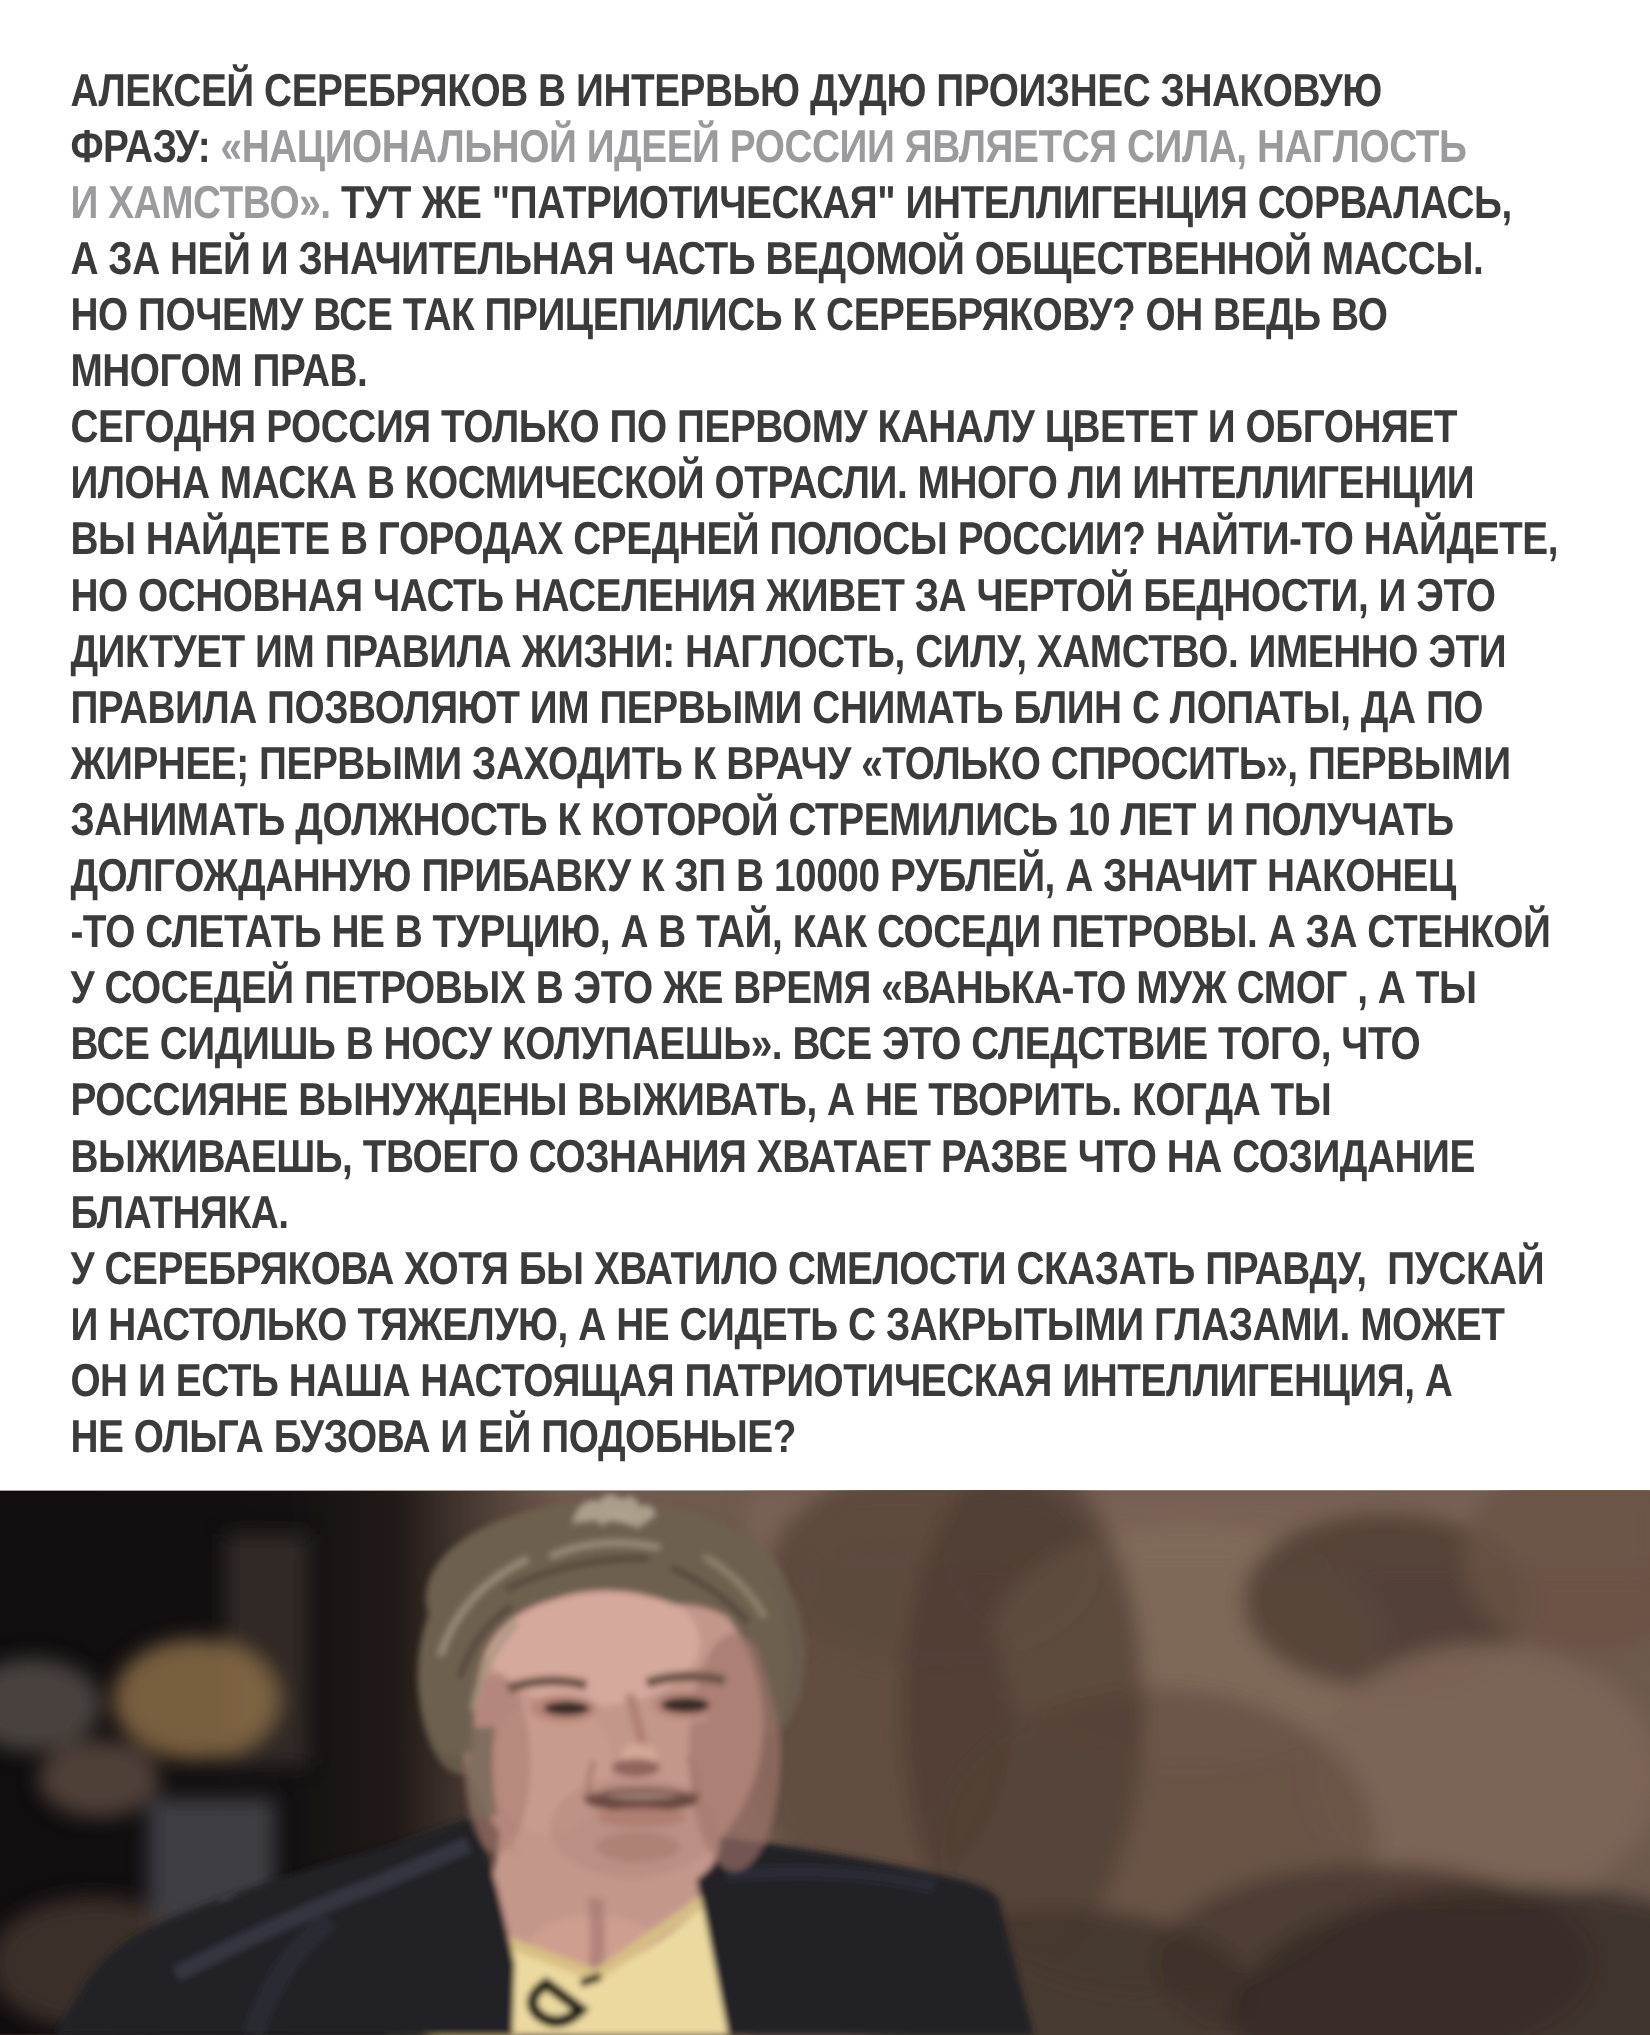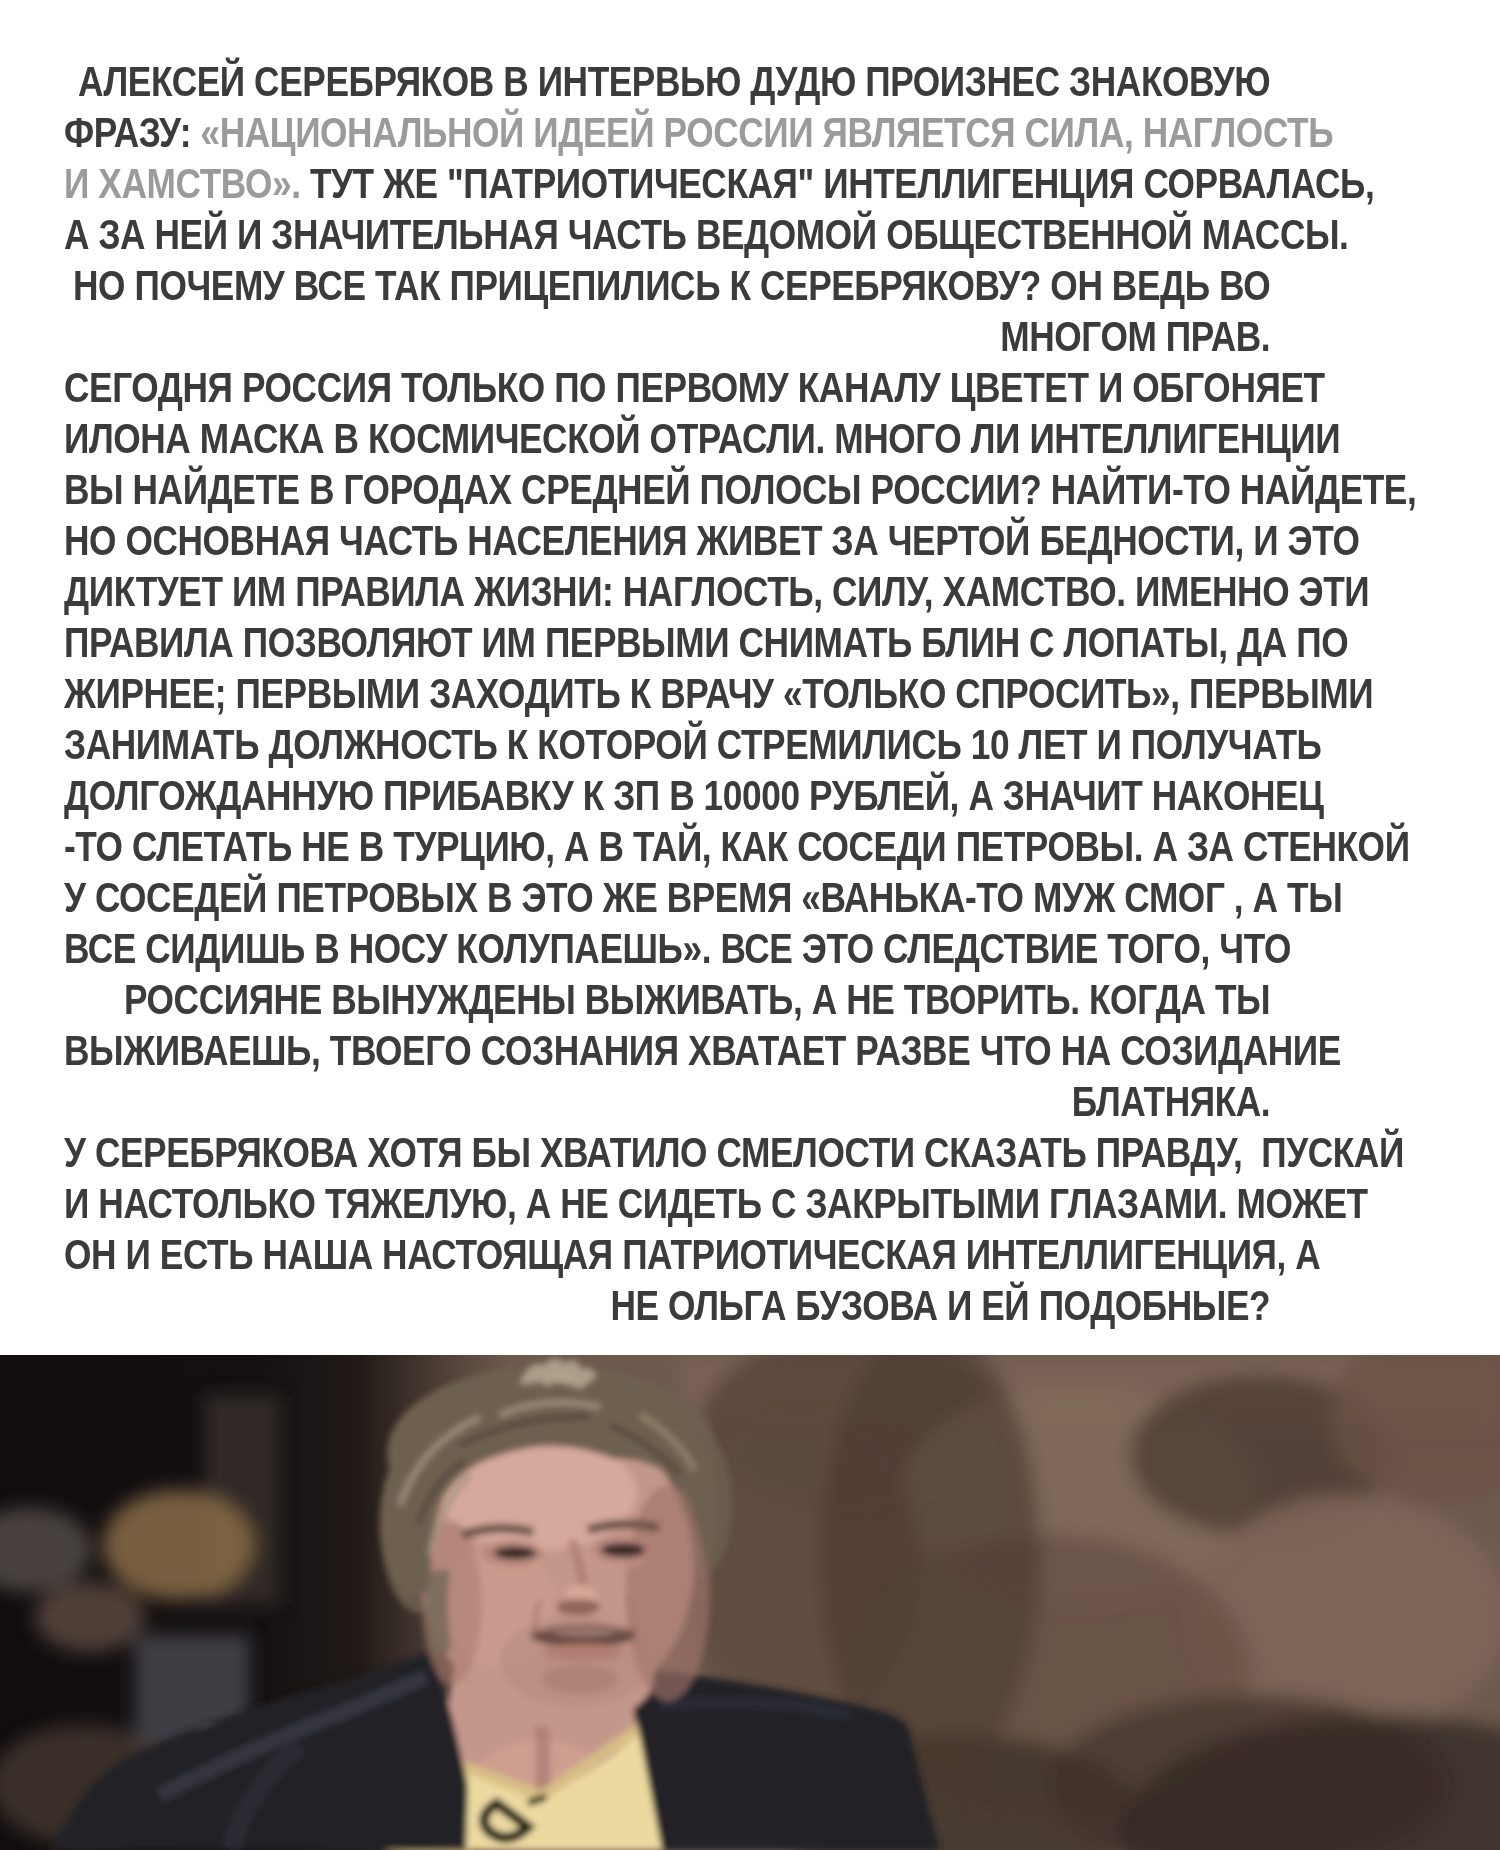--- a/index.html
+++ b/index.html
@@ -1,17 +1,17 @@
 <!DOCTYPE html>
 <html style="--dark: #3b3b3b; --gray: #9b9b9d;"><head>
 <meta charset="utf-8">
 <style>
   html,body{margin:0;padding:0;}
   body{width:1500px;height:1850px;overflow:hidden;background:#fff;}
-  .page{position:relative;width:1500px;height:1850px;background:#fff;overflow:hidden;text-align:right;}
+  .page{position:relative;width:1500px;height:1850px;background:#fff;overflow:hidden;}
   .article{position:absolute;top:0;left:0;width:1500px;padding:56px 0 0 64px;box-sizing:border-box;}
   .line{
     height:51px;
     line-height:51px;
     font-family:"Liberation Sans",sans-serif;
     font-weight:700;
     font-size:42px;
     letter-spacing:-0.5px;
     white-space:pre;
     transform:scaleX(0.84);

